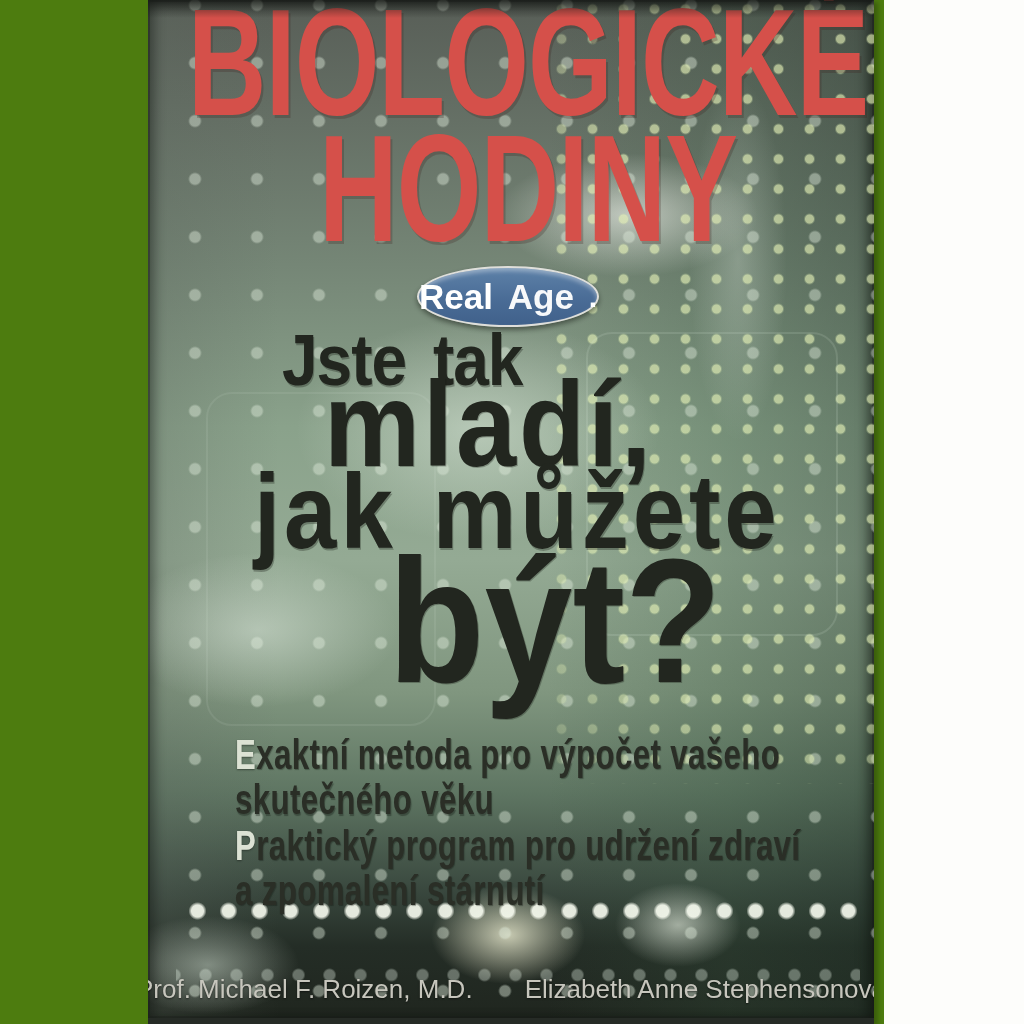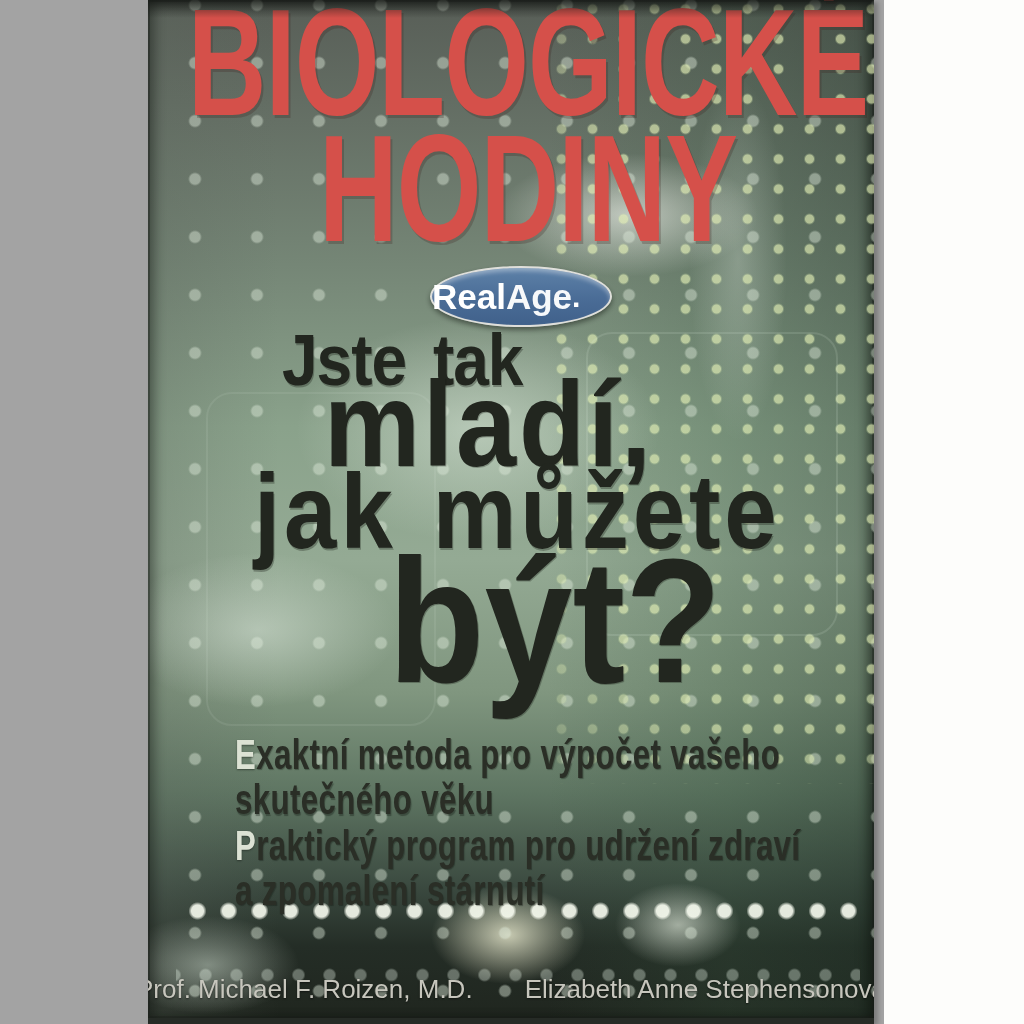--- a/index.html
+++ b/index.html
@@ -1,18 +1,18 @@
 <!DOCTYPE html>
 <html><head>
 <meta charset="utf-8">
 <style>
   html,body{margin:0;padding:0;width:1024px;height:1024px;overflow:hidden;
     background:#fdfdfb;font-family:"Liberation Sans",sans-serif;}
 
-  .scan{position:relative;width:884px;height:1024px;background:#a3a3a3;}
+  .scan{position:relative;width:884px;height:1024px;background:#4d7c0f;}
 
   
   .book{position:absolute;left:148px;top:0;width:726px;height:1018px;overflow:hidden;
     background:
       
       radial-gradient(110px 70px at 360px 935px, rgba(252,252,222,0.75), rgba(252,252,222,0) 70%),
       radial-gradient(90px 60px at 530px 925px, rgba(240,248,233,0.6), rgba(240,248,233,0) 70%),
       radial-gradient(130px 70px at 60px 965px, rgba(198,212,198,0.55), rgba(198,212,198,0) 70%),
       
       radial-gradient(200px 95px at 480px 215px, rgba(250,252,245,0.6), rgba(250,252,245,0) 65%),
@@ -56,25 +56,25 @@
 
   
   .title-line{position:absolute;left:26px;right:-8px;text-align:center;
     font-weight:bold;font-size:109px;line-height:1;letter-spacing:-1px;
     color:#d5504a;transform:scaleY(1.4);transform-origin:top center;white-space:nowrap;
     text-shadow:2px 2px 0 rgba(60,30,28,0.25);}
   .t1{top:-14px;}
   .t2{top:112px;}
 
   
-  .logo{position:absolute;left:282px;top:266px;width:178px;height:57px;border-radius:50%;
+  .logo{position:absolute;left:269px;top:266px;width:178px;height:57px;border-radius:50%;
     background:linear-gradient(180deg,#5d81a8 0%,#4a6c96 55%,#40618b 100%);
     border:2px solid #dfdfdb;
     box-shadow:0 3px 5px rgba(10,15,10,0.45), inset 0 3px 4px rgba(255,255,255,0.35);
-    display:flex;align-items:center;justify-content:flex-start;color:#ffffff;
+    display:flex;align-items:center;justify-content:space-between;color:#ffffff;
     font-size:35px;line-height:1;white-space:nowrap;}
   .lg-real{font-weight:bold;}
   .lg-age{font-weight:bold;opacity:.96;}
   .lg-dot{font-weight:bold;font-size:30px;}
 
   
   .hl{position:absolute;font-weight:bold;color:#22261f;line-height:1;white-space:nowrap;
     transform:scaleY(1.12);transform-origin:top left;letter-spacing:-1px;
     text-shadow:1px 1px 0 rgba(20,24,18,0.3);}
   .h1{left:134px;top:325px;font-size:64px;word-spacing:10px;}

